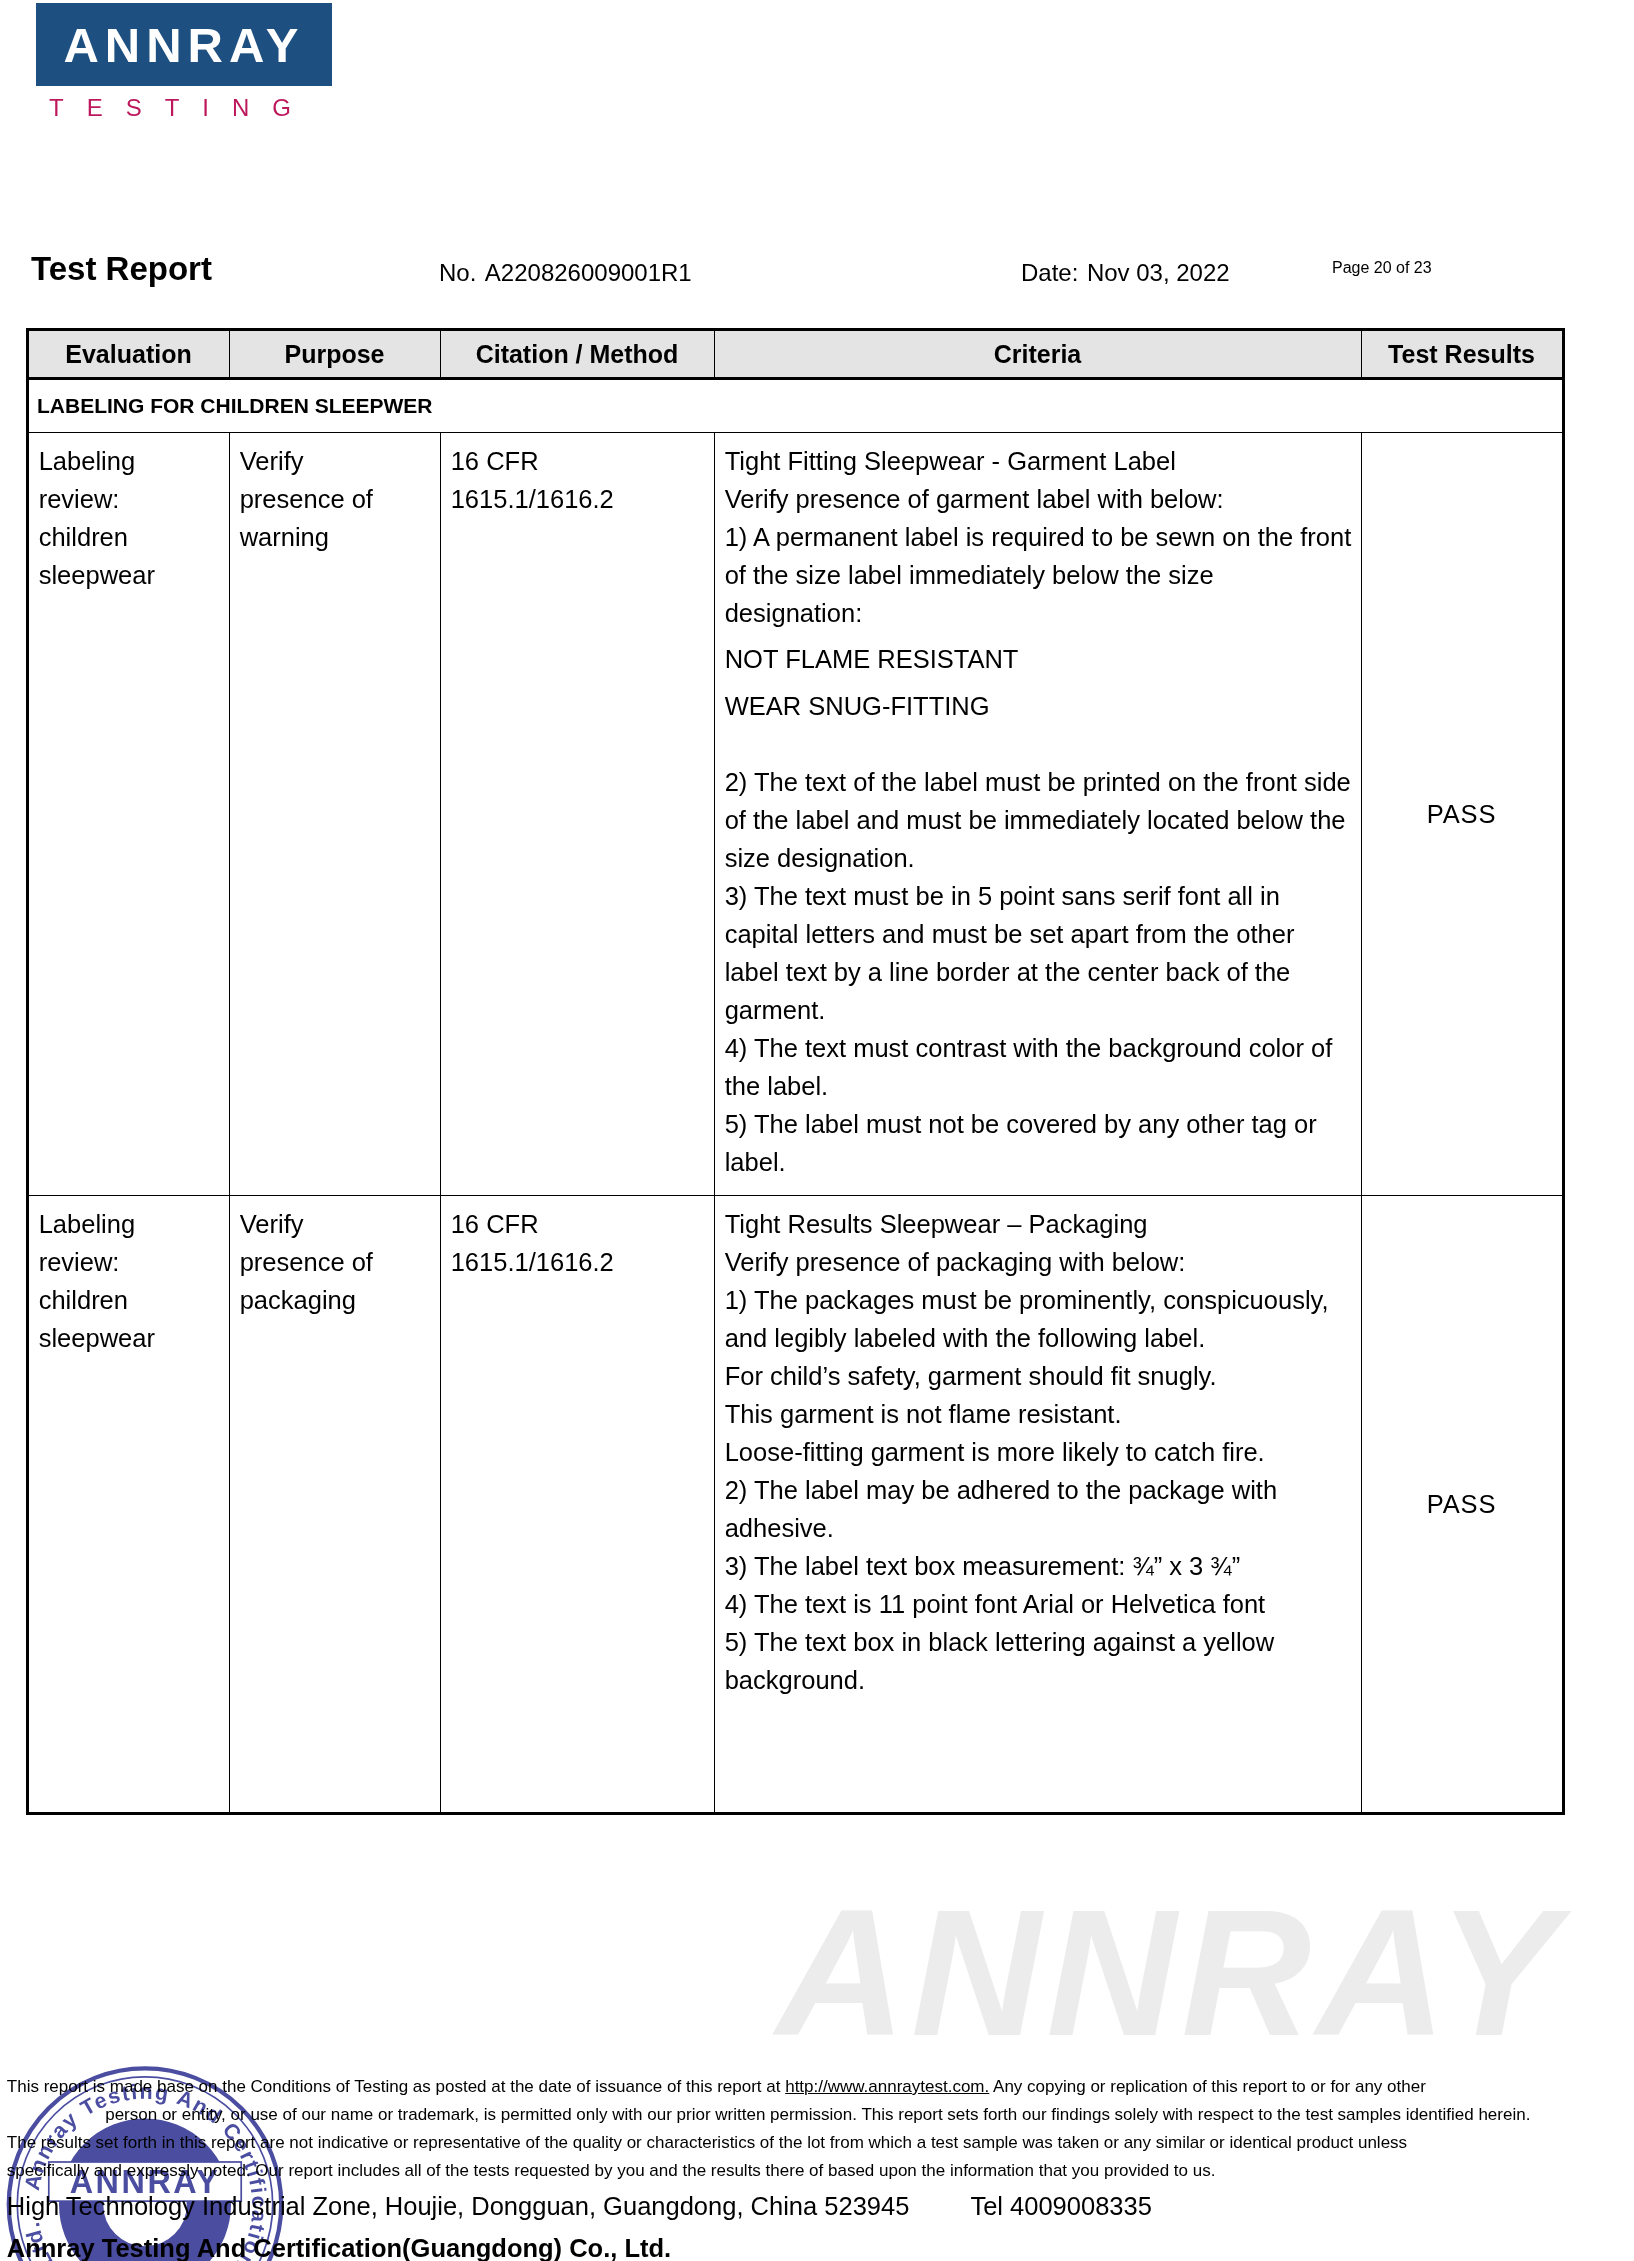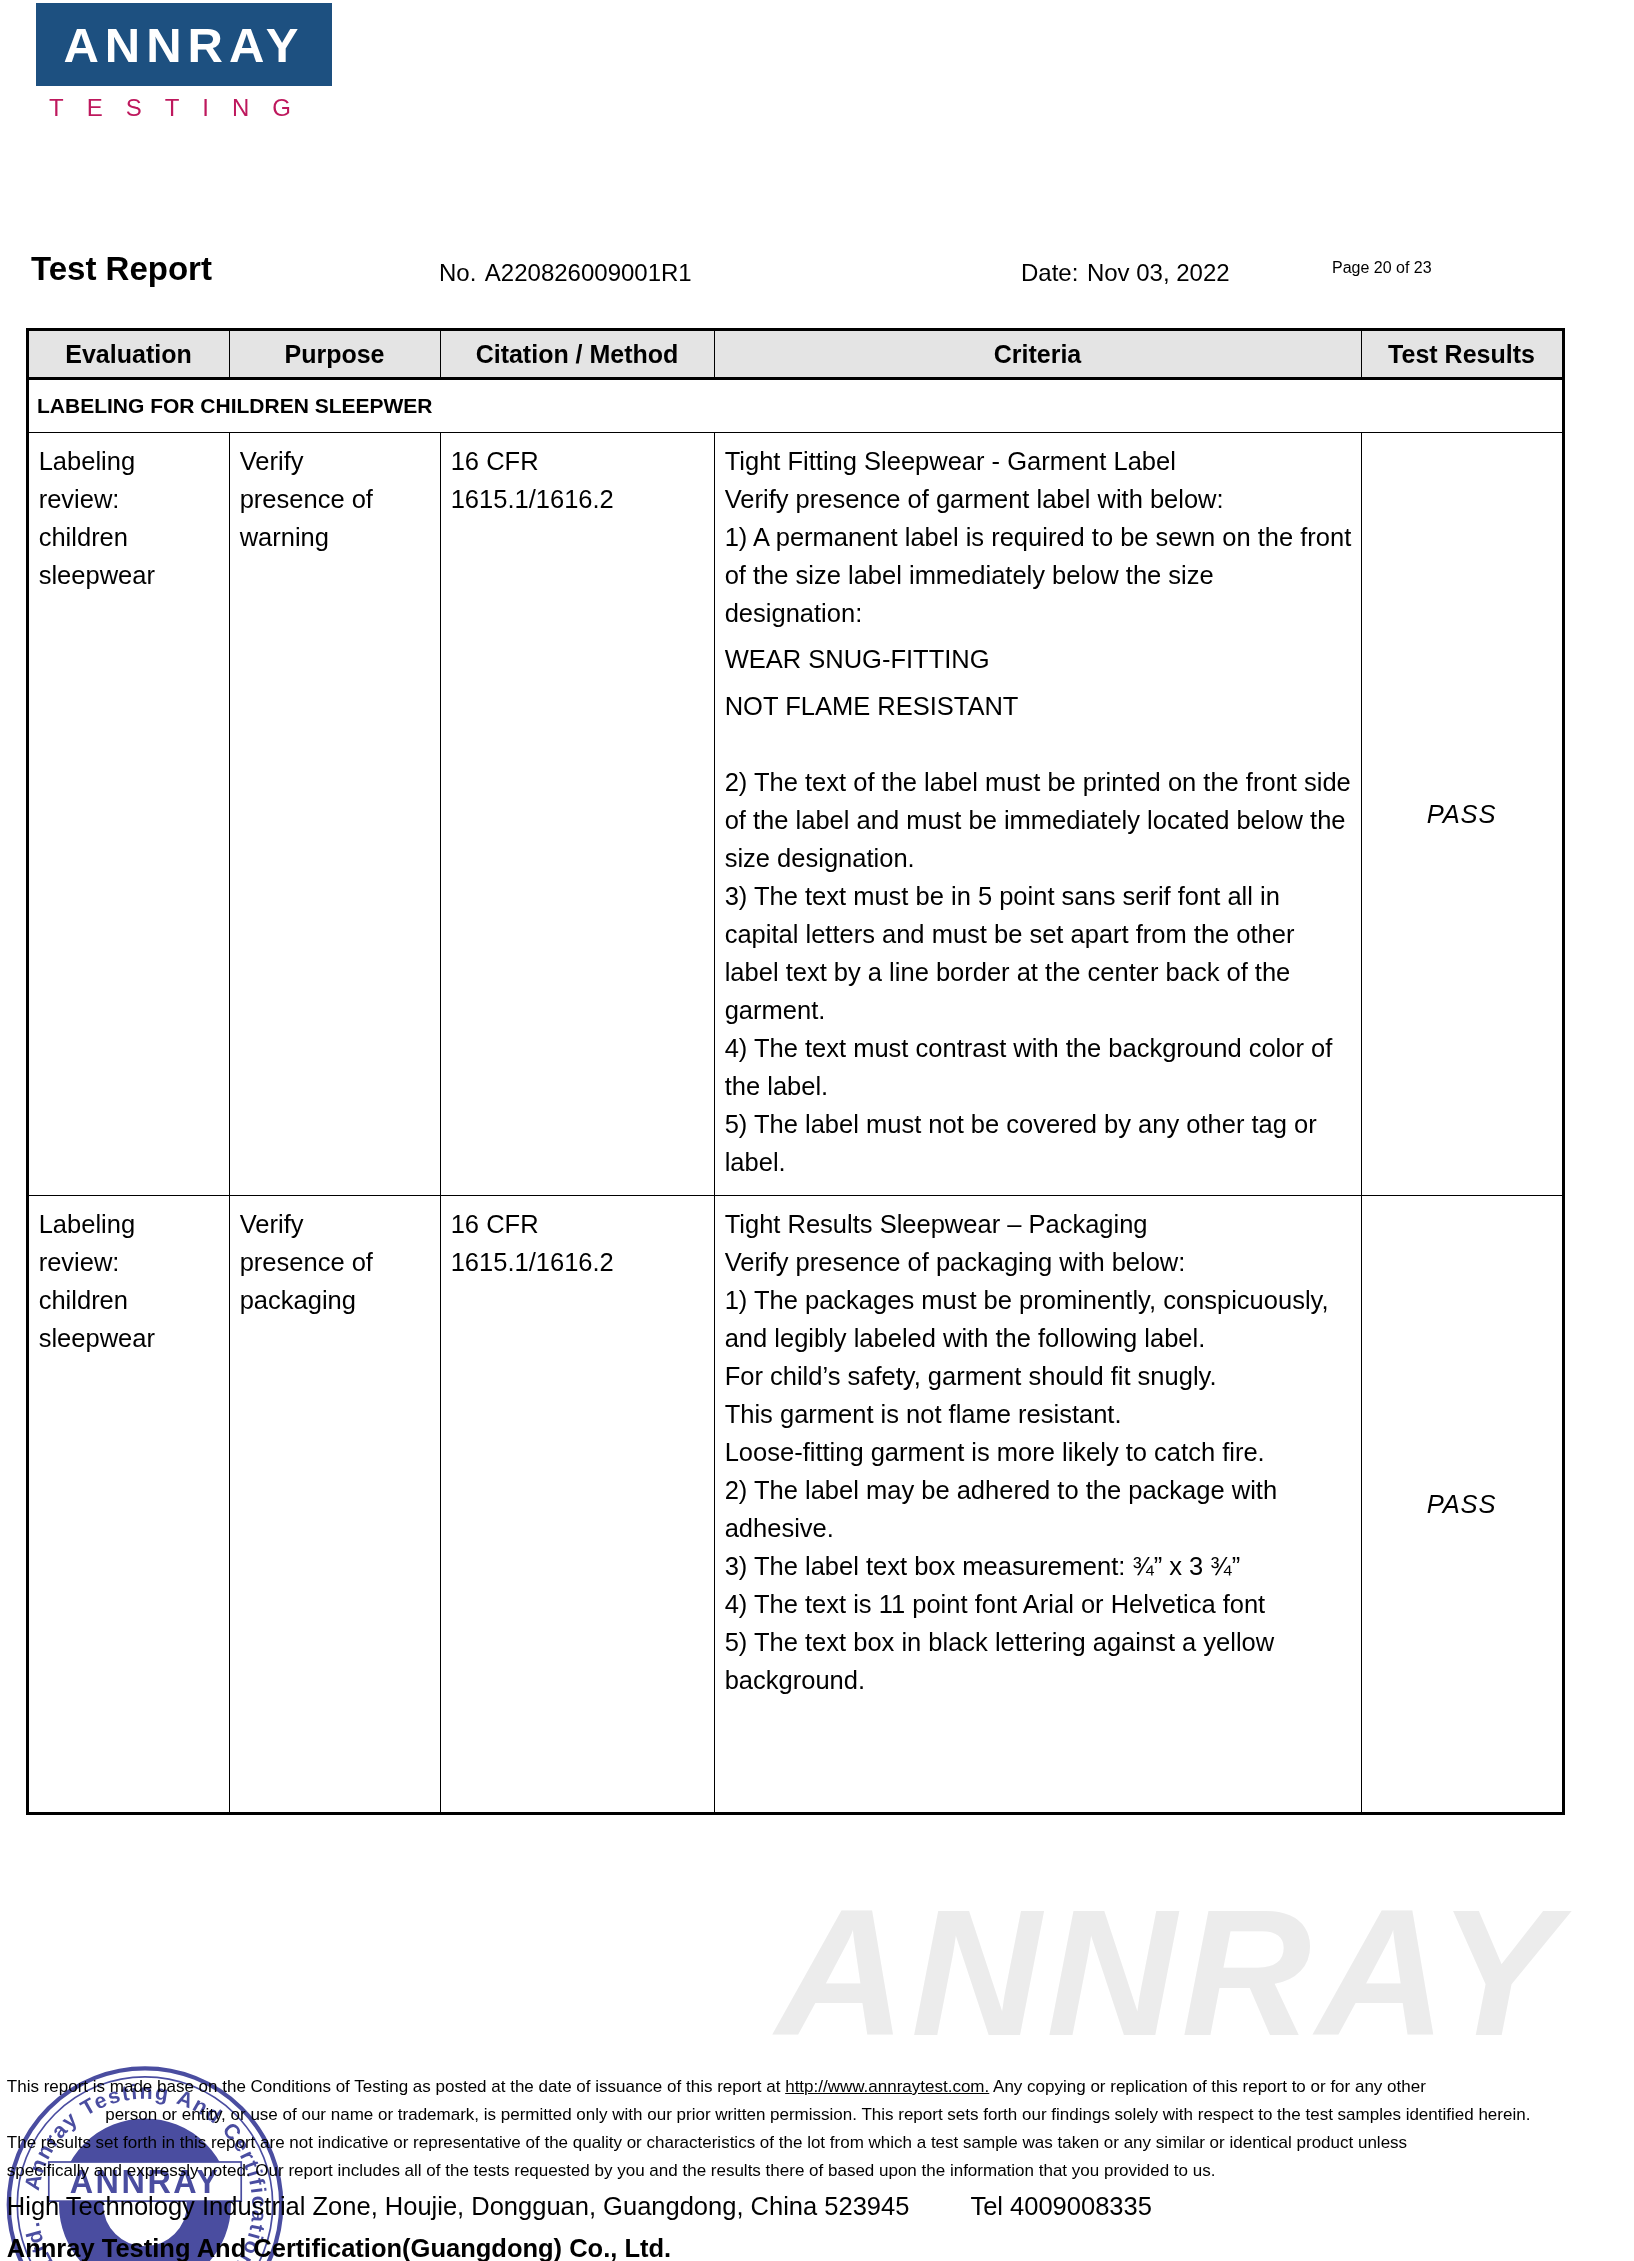--- a/index.html
+++ b/index.html
@@ -75,21 +75,20 @@
   .td {
     border-right: 1.7px solid #000;
     padding: 8.5px 6.8px 6.8px 10.2px;
     font-size: 25.5px; line-height: 38px;
   }
   .td:last-child { border-right: none; }
   .td .ln { min-height: 38px; white-space: nowrap; }
   .td.result {
     display: flex; align-items: center; justify-content: center;
     padding: 0;
-    font-style: italic;
   }
   .crit-line { min-height: 38px; }
   .crit-line.gap-sm { margin-top: 8.5px; }
   .pass { font-size: 25.5px; letter-spacing: 0.9px; }
   
   .watermark {
     position: absolute; left: 776px; top: 1869px;
     font-size: 180px; font-weight: bold; font-style: italic;
     letter-spacing: 5.1px;
     color: #ececec;
@@ -183,22 +182,22 @@
         <div class="ln">warning</div>
       </div>
       <div class="td">
         <div class="ln">16 CFR</div>
         <div class="ln">1615.1/1616.2</div>
       </div>
       <div class="td">
         <div class="crit-line">Tight Fitting Sleepwear - Garment Label</div>
         <div class="crit-line">Verify presence of garment label with below:</div>
         <div class="crit-line">1) A permanent label is required to be sewn on the front of the size label immediately below the size designation:</div>
+        <div class="crit-line gap-sm">NOT FLAME RESISTANT</div>
         <div class="crit-line gap-sm">WEAR SNUG-FITTING</div>
-        <div class="crit-line gap-sm">NOT FLAME RESISTANT</div>
         <div class="crit-line"></div>
         <div class="crit-line">2) The text of the label must be printed on the front side of the label and must be immediately located below the size designation.</div>
         <div class="crit-line">3) The text must be in 5 point sans serif font all in capital letters and must be set apart from the other label text by a line border at the center back of the garment.</div>
         <div class="crit-line">4) The text must contrast with the background color of the label.</div>
         <div class="crit-line">5) The label must not be covered by any other tag or label.</div>
       </div>
       <div class="td result">
         <span class="pass">PASS</span>
       </div>
     </div>

